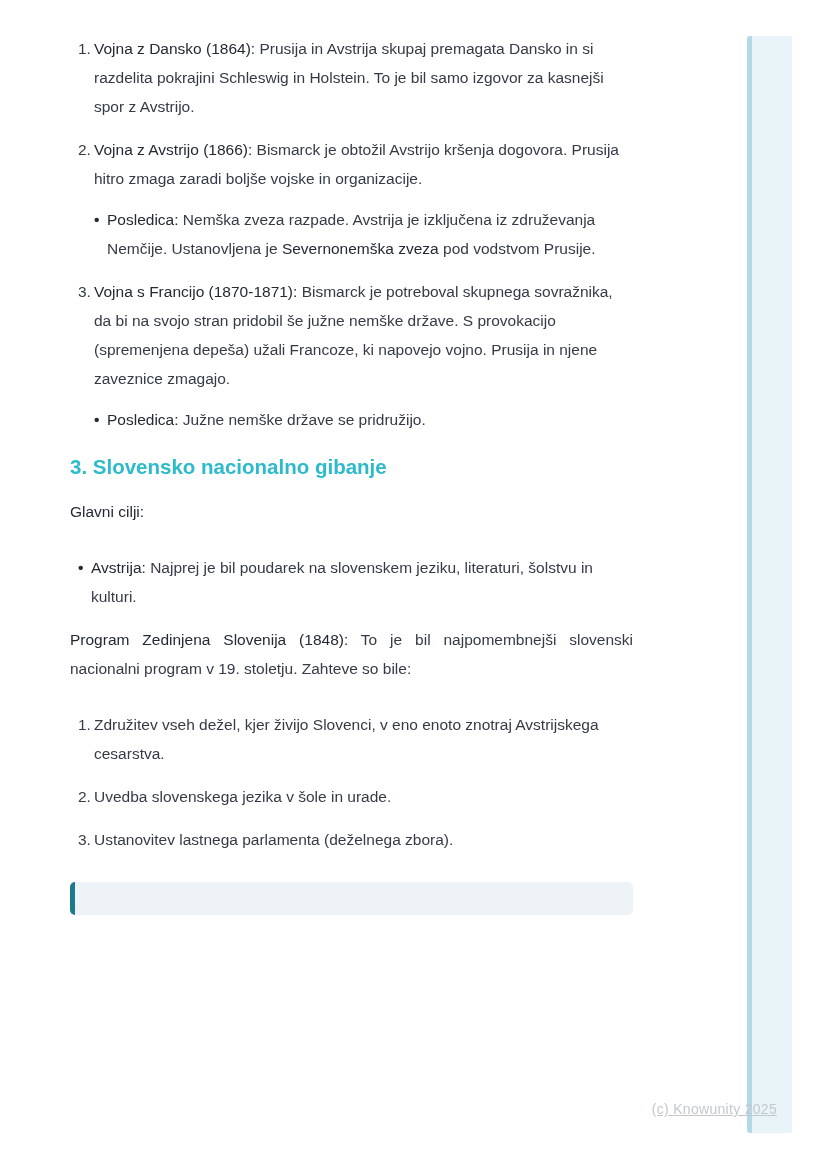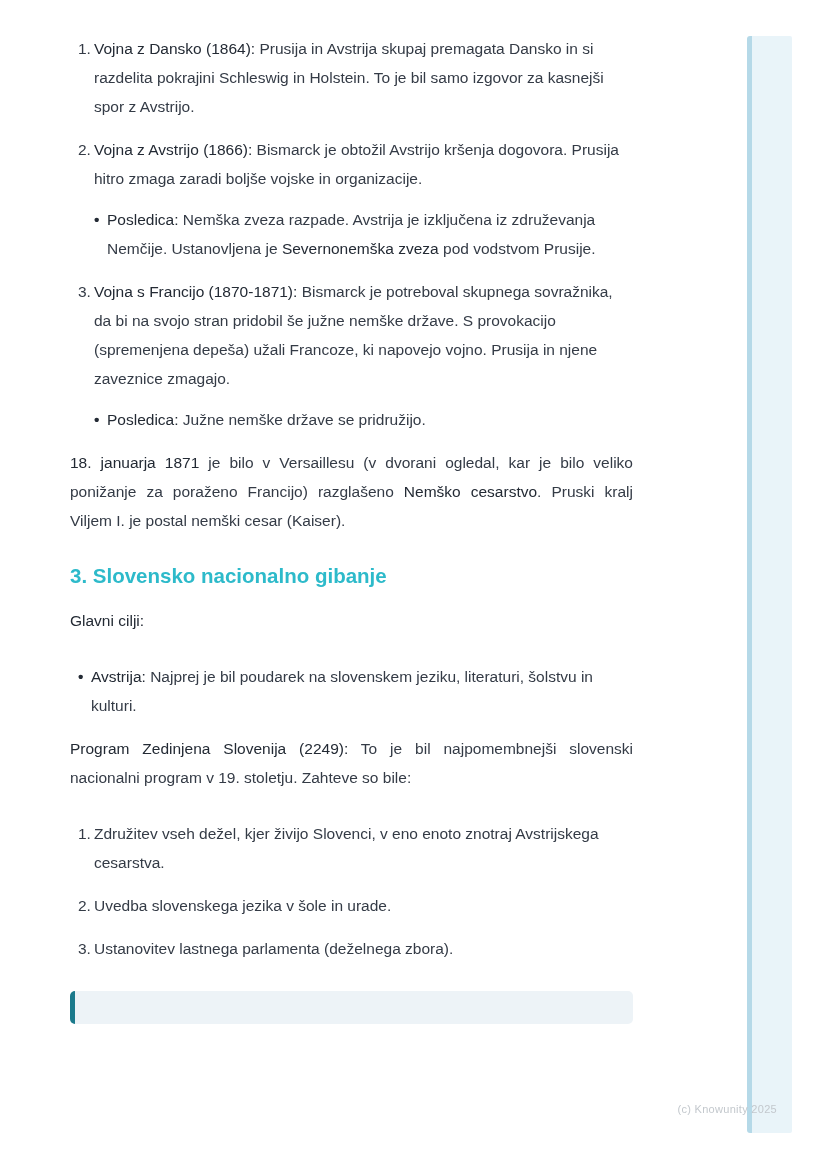--- a/index.html
+++ b/index.html
@@ -77,25 +77,26 @@
     width:45px;
     height:1097px;
     background:var(--bar-fill);
     border-left:5px solid var(--bar-edge);
     border-radius:3px 2px 2px 3px;
   }
   .watermark{
     position:absolute;
     top:1102px;
     right:51px;
-    font-size:11px;
+    font-size:14px;
     line-height:14px;
     color:var(--watermark);
     letter-spacing:0.3px;
     z-index:2;
+    text-decoration:underline;
   }
 </style>
 </head>
 <body>
 
 <div class="page">
 
   <div class="content">
 
     <div class="list">
@@ -123,37 +124,35 @@
           <div class="sub">
             <span class="sbullet"></span>
             <div class="stext"><span class="b">Posledica:</span><span> Južne nemške države se pridružijo.</span><span class="b"></span><span></span>
             </div>
           </div>
         </div>
       </div>
 
     </div>
 
-    <p class="para"><span class="b">18. januarja 1871</span><span> je bilo v Versaillesu (v dvorani ogledal, kar je bilo veliko ponižanje za poraženo Francijo) razglašeno </span><span class="b">Nemško cesarstvo</span><span>. Pruski kralj Viljem I. je postal nemški cesar (Kaiser).</span>
-    </p>
 
     <h2 class="section-heading">3. Slovensko nacionalno gibanje</h2>
 
 
     <p class="label-line b">Glavni cilji:</p>
 
     <div class="list">
       <div class="row">
         <span class="marker sbullet"></span>
         <div class="itext"><span class="b">Avstrija:</span><span> Najprej je bil poudarek na slovenskem jeziku, literaturi, šolstvu in kulturi.</span>
         </div>
       </div>
     </div>
 
-    <p class="para"><span class="b">Program Zedinjena Slovenija (2249):</span><span> To je bil najpomembnejši slovenski nacionalni program v 19. stoletju. Zahteve so bile:</span>
+    <p class="para"><span class="b">Program Zedinjena Slovenija (1848):</span><span> To je bil najpomembnejši slovenski nacionalni program v 19. stoletju. Zahteve so bile:</span>
     </p>
 
     <div class="list">
       <div class="row">
         <span class="marker">1.</span>
         <div class="itext">Združitev vseh dežel, kjer živijo Slovenci, v eno enoto znotraj Avstrijskega cesarstva.</div>
       </div>
       <div class="row">
         <span class="marker">2.</span>
         <div class="itext">Uvedba slovenskega jezika v šole in urade.</div>

